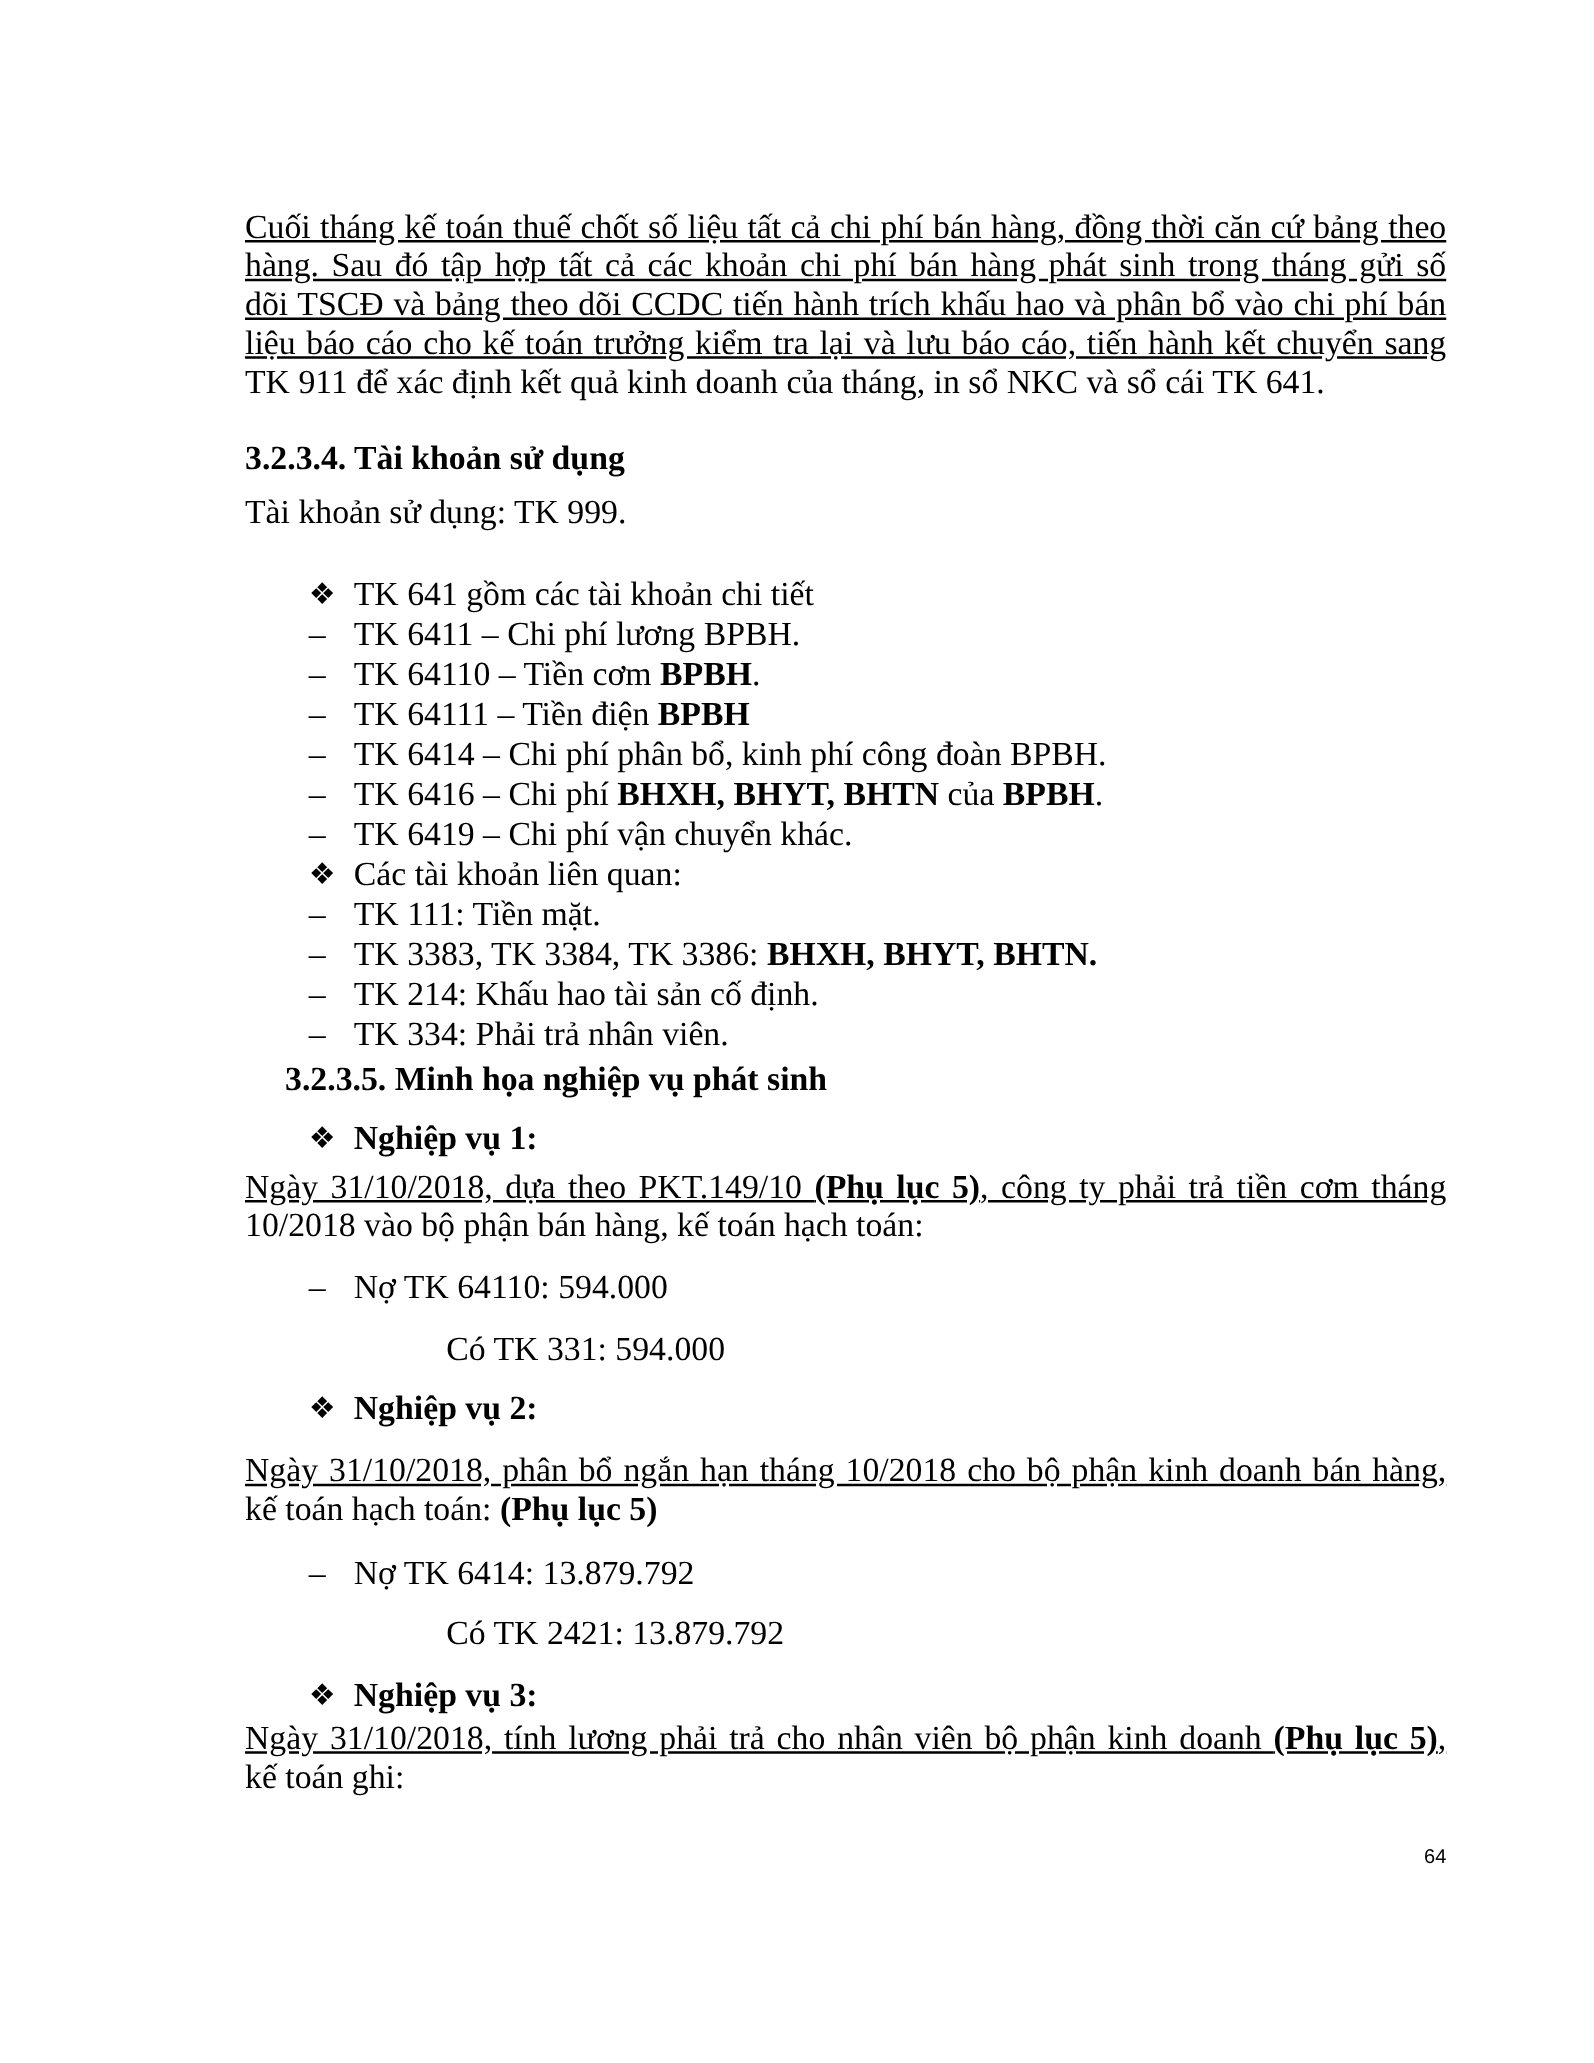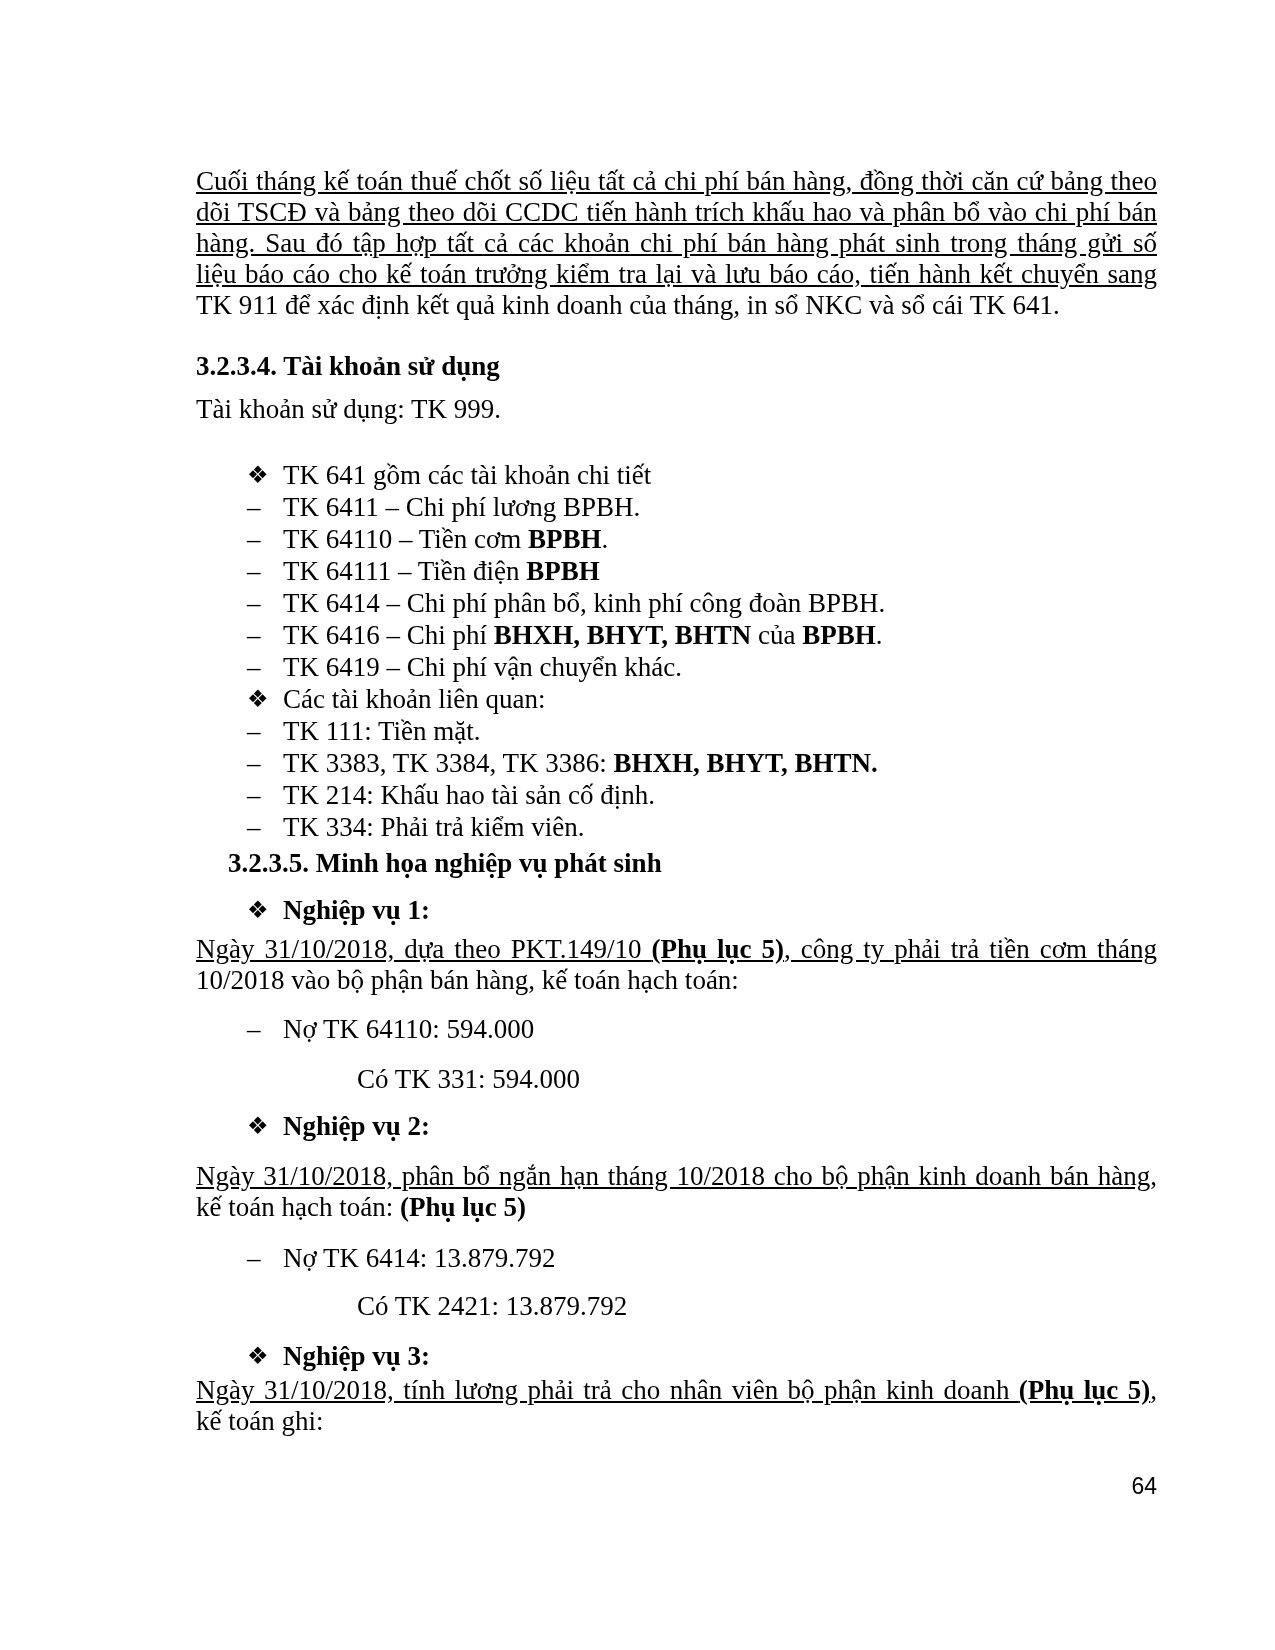--- a/index.html
+++ b/index.html
@@ -18,21 +18,21 @@
   .li .bullet{position:absolute;left:51px;top:0;}
   .nvh{position:relative;height:31px;line-height:31px;padding-left:87px;font-weight:bold;}
   .nvh .bullet{position:absolute;left:51px;top:0;}
   .entry{position:relative;height:31px;line-height:31px;padding-left:87px;}
   .entry .bullet{position:absolute;left:51px;top:0;}
   .credit{height:31px;line-height:31px;padding-left:161px;}
   .diamond{font-family:"DejaVu Sans",sans-serif;font-size:24px;}
   .pagenum{
     position:absolute;top:1474px;right:118px;
     font-family:"Liberation Sans","DejaVu Sans",sans-serif;
-    font-size:23px;line-height:24px;color:#000;
+    font-size:16px;line-height:24px;color:#000;
   }
   
   .mt-h1{margin-top:30px;}
   .mt-usage{margin-top:12px;}
   .mt-list{margin-top:34px;}
   .mt-h2{margin-top:5px;margin-left:32px;}
   .mt-nv1h{margin-top:16px;}
   .mt-nv1p{margin-top:8px;}
   .mt-d1{margin-top:18px;}
   .mt-c1{margin-top:19px;}
@@ -43,43 +43,43 @@
   .mt-nv3h{margin-top:19px;}
   .mt-nv3p{margin-top:3px;}
 </style>
 </head>
 <body>
 
 <div class="page">
 
   <div>
     <div class="line j"><span>Cuối tháng kế toán thuế chốt số liệu tất cả chi phí bán hàng, đồng thời căn cứ bảng theo</span></div>
+    <div class="line j"><span>hàng. Sau đó tập hợp tất cả các khoản chi phí bán hàng phát sinh trong tháng gửi số</span></div>
     <div class="line j"><span>dõi TSCĐ và bảng theo dõi CCDC tiến hành trích khấu hao và phân bổ vào chi phí bán</span></div>
-    <div class="line j"><span>hàng. Sau đó tập hợp tất cả các khoản chi phí bán hàng phát sinh trong tháng gửi số</span></div>
     <div class="line j"><span>liệu báo cáo cho kế toán trưởng kiểm tra lại và lưu báo cáo, tiến hành kết chuyển sang</span></div>
     <div class="line"><span>TK 911 để xác định kết quả kinh doanh của tháng, in sổ NKC và sổ cái TK 641.</span></div>
   </div>
 
   <div class="heading mt-h1">3.2.3.4. Tài khoản sử dụng</div>
 
   <div class="line mt-usage">Tài khoản sử dụng: TK 999.</div>
 
   <div class="mt-list">
     <div class="li"><span class="bullet diamond">❖</span><span><span>TK 641 gồm các tài khoản chi tiết</span></span></div>
     <div class="li"><span class="bullet">–</span><span><span>TK 6411 – Chi phí lương BPBH.</span></span></div>
     <div class="li"><span class="bullet">–</span><span><span>TK 64110 – Tiền cơm </span><span class="b">BPBH</span><span>.</span></span></div>
     <div class="li"><span class="bullet">–</span><span><span>TK 64111 – Tiền điện </span><span class="b">BPBH</span></span></div>
     <div class="li"><span class="bullet">–</span><span><span>TK 6414 – Chi phí phân bổ, kinh phí công đoàn BPBH.</span></span></div>
     <div class="li"><span class="bullet">–</span><span><span>TK 6416 – Chi phí </span><span class="b">BHXH, BHYT, BHTN</span><span> của </span><span class="b">BPBH</span><span>.</span></span></div>
     <div class="li"><span class="bullet">–</span><span><span>TK 6419 – Chi phí vận chuyển khác.</span></span></div>
     <div class="li"><span class="bullet diamond">❖</span><span><span>Các tài khoản liên quan:</span></span></div>
     <div class="li"><span class="bullet">–</span><span><span>TK 111: Tiền mặt.</span></span></div>
     <div class="li"><span class="bullet">–</span><span><span>TK 3383, TK 3384, TK 3386: </span><span class="b">BHXH, BHYT, BHTN.</span></span></div>
     <div class="li"><span class="bullet">–</span><span><span>TK 214: Khấu hao tài sản cố định.</span></span></div>
-    <div class="li"><span class="bullet">–</span><span><span>TK 334: Phải trả kiểm viên.</span></span></div>
+    <div class="li"><span class="bullet">–</span><span><span>TK 334: Phải trả nhân viên.</span></span></div>
   </div>
 
   <div class="heading mt-h2">3.2.3.5. Minh họa nghiệp vụ phát sinh</div>
 
   <div class="nvh mt-nv1h"><span class="bullet diamond">❖</span><span>Nghiệp vụ 1:</span></div>
   <div class="mt-nv1p">
     <div class="line j"><span>Ngày 31/10/2018, dựa theo PKT.149/10 </span><span class="b">(Phụ lục 5)</span><span>, công ty phải trả tiền cơm tháng</span></div>
     <div class="line"><span>10/2018 vào bộ phận bán hàng, kế toán hạch toán:</span></div>
   </div>
   <div class="entry mt-d1"><span class="bullet">–</span><span>Nợ TK 64110: 594.000</span></div>

